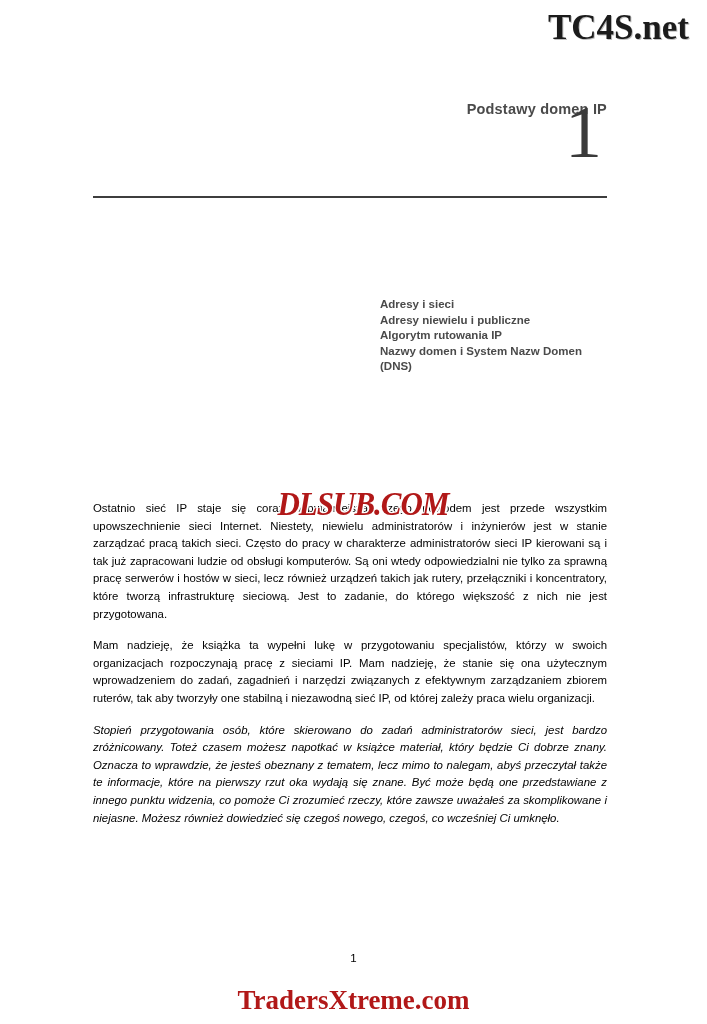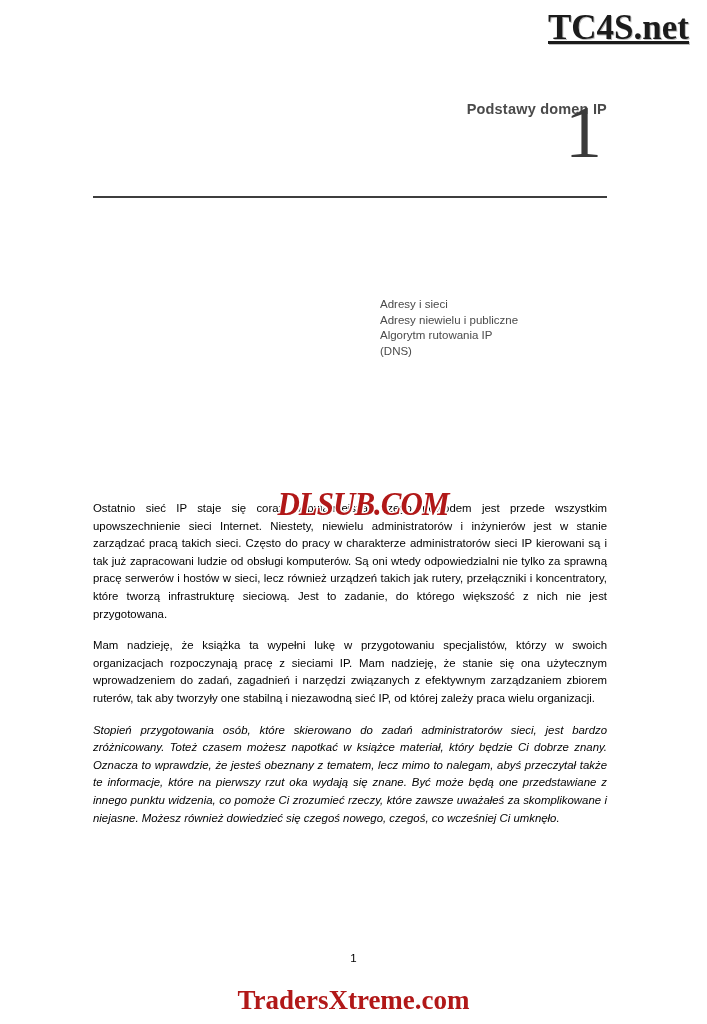--- a/index.html
+++ b/index.html
@@ -28,21 +28,20 @@
   .wm-top {
     position: absolute;
     top: 8px;
     right: 18px;
     font-family: "Liberation Serif", serif;
     font-size: 35px;
     font-weight: bold;
     color: #1b1b1b;
     letter-spacing: 0px;
     text-shadow: 1px 1px 0 rgba(0,0,0,0.25);
-    text-decoration: underline;
   }
 
   
   .chapter-title {
     position: absolute;
     top: 101px;
     left: 0;
     width: 607px;
     text-align: right;
     font-size: 14.5px;
@@ -71,21 +70,21 @@
     background: #3d3d3d;
   }
 
   
   .toc {
     position: absolute;
     top: 297px;
     left: 380px;
     width: 260px;
     font-size: 11.5px;
-    font-weight: normal;
+    font-weight: bold;
     color: #4a4a4a;
     line-height: 15.6px;
   }
   .toc div { white-space: nowrap; }
 
   
   .body-text {
     position: absolute;
     top: 486px;
     left: 93px;
@@ -153,20 +152,21 @@
   <div class="chapter-title">Podstawy domen IP</div>
 
   <div class="chapter-number">1</div>
 
   <div class="rule"></div>
 
   <div class="toc">
     <div>Adresy i sieci</div>
     <div>Adresy niewielu i publiczne</div>
     <div>Algorytm rutowania IP</div>
+    <div>Nazwy domen i System Nazw Domen</div>
     <div>(DNS)</div>
   </div>
 
   <div class="body-text">
     <p>Ostatnio sieć IP staje się coraz popularniejsza, czego powodem jest przede wszystkim upowszechnienie sieci Internet. Niestety, niewielu administratorów i inżynierów jest w stanie zarządzać pracą takich sieci. Często do pracy w charakterze administratorów sieci IP kierowani są i tak już zapracowani ludzie od obsługi komputerów. Są oni wtedy odpowiedzialni nie tylko za sprawną pracę serwerów i hostów w sieci, lecz również urządzeń takich jak rutery, przełączniki i koncentratory, które tworzą infrastrukturę sieciową. Jest to zadanie, do którego większość z nich nie jest przygotowana.</p>
     <p>Mam nadzieję, że książka ta wypełni lukę w przygotowaniu specjalistów, którzy w swoich organizacjach rozpoczynają pracę z sieciami IP. Mam nadzieję, że stanie się ona użytecznym wprowadzeniem do zadań, zagadnień i narzędzi związanych z efektywnym zarządzaniem zbiorem ruterów, tak aby tworzyły one stabilną i niezawodną sieć IP, od której zależy praca wielu organizacji.</p>
     <p>Stopień przygotowania osób, które skierowano do zadań administratorów sieci, jest bardzo zróżnicowany. Toteż czasem możesz napotkać w książce materiał, który będzie Ci dobrze znany. Oznacza to wprawdzie, że jesteś obeznany z tematem, lecz mimo to nalegam, abyś przeczytał także te informacje, które na pierwszy rzut oka wydają się znane. Być może będą one przedstawiane z innego punktu widzenia, co pomoże Ci zrozumieć rzeczy, które zawsze uważałeś za skomplikowane i niejasne. Możesz również dowiedzieć się czegoś nowego, czegoś, co wcześniej Ci umknęło.</p>
   </div>
 
   <div class="wm-center">DLSUB.COM</div>

